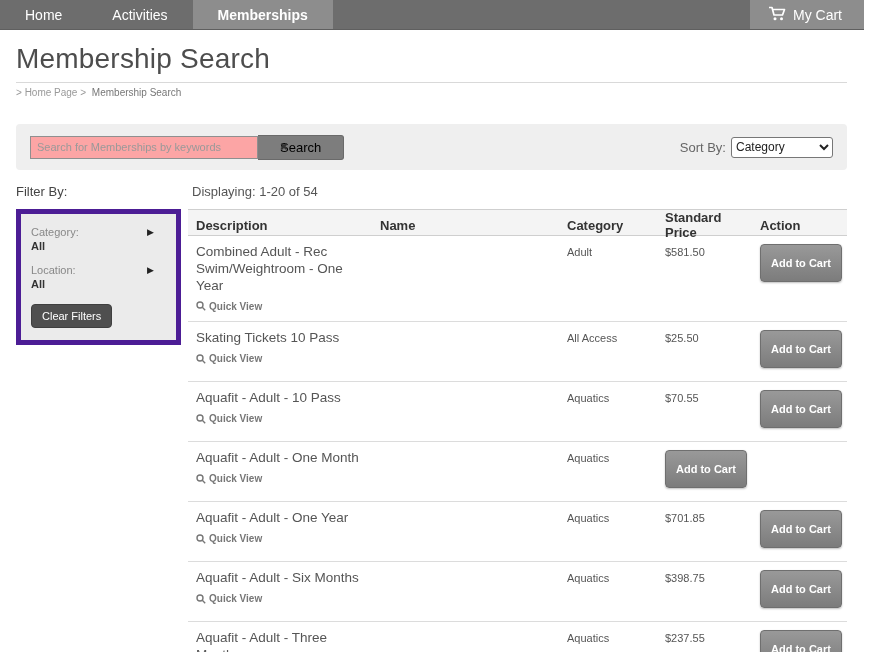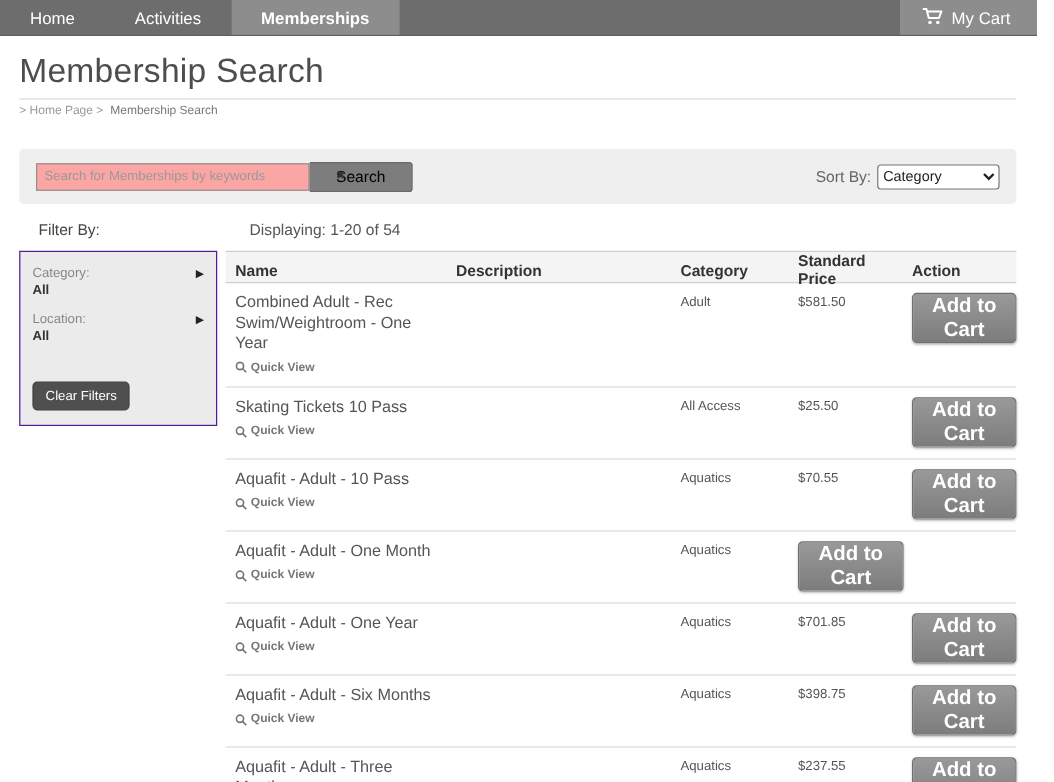--- a/index.html
+++ b/index.html
@@ -102,43 +102,43 @@
     border: 1px solid #777; border-radius: 3px;
     background: #fff;
     font-family: "Liberation Sans", sans-serif;
   }
 
   
   .mid-line {
     margin-top: 14px;
     display: flex;
   }
-  .filter-by-label { width: 172px; font-size: 13px; color: #444; margin-left: 16px; }
+  .filter-by-label { width: 172px; font-size: 13px; color: #444; }
   .displaying { font-size: 13px; color: #555; padding-left: 4px; }
 
   
   .main-cols { display: flex; margin-top: 10px; align-items: flex-start; }
 
   .filter-panel {
     width: 165px;
     background: #ebebeb;
-    border: 1px solid #4c1d95;
-    padding: 12px 10px 12px 10px;
+    border: 5px solid #4c1d95;
+    padding: 12px 22px 12px 10px;
     margin-right: 7px;
   }
   .filter-group { margin-bottom: 12px; }
   .filter-group-head {
     display: flex; justify-content: space-between; align-items: center;
     font-size: 11px; color: #888;
     cursor: pointer;
   }
   .filter-arrow { color: #222; font-size: 9px; }
   .filter-value { font-size: 11px; font-weight: bold; color: #333; margin-top: 2px; }
   .clear-filters-btn {
-    margin-top: 20px;
+    margin-top: 2px;
     background: var(--dark-btn-bg, #4f4f4f);
     color: #fff; font-size: 11px;
     border: 1px solid #3f3f3f; border-radius: 4px;
     padding: 5px 10px;
     font-family: "Liberation Sans", sans-serif;
     cursor: pointer;
   }
 
   
   .results { width: 659px; }
@@ -172,22 +172,22 @@
     cursor: pointer;
   }
   .cell-desc { padding-left: 8px; font-size: 11px; color: #555; }
   .cell-cat, .cell-price { padding-left: 7px; font-size: 11px; color: #555; padding-top: 2px; }
   .cell-action { padding-left: 7px; }
   .add-cart-btn {
     background: linear-gradient(#999999, #7c7c7c);
     border: 1px solid #6f6f6f;
     border-radius: 4px;
     box-shadow: 0 1px 2px rgba(0,0,0,0.25);
-    color: #fff; font-size: 17px; font-weight: bold;
-    padding: 0 10px;
+    color: #fff; font-size: 11px; font-weight: bold;
+    padding: 12px 10px;
     font-family: "Liberation Sans", sans-serif;
     cursor: pointer;
   }
 </style>
 </head>
 <body>
 
 <div class="navbar">
   <div class="nav-item">Home</div>
   <div class="nav-item">Activities</div>
@@ -250,22 +250,22 @@
           <span>Location:</span>
           <span class="filter-arrow">▶</span>
         </div>
         <div class="filter-value">All</div>
       </div>
       <button class="clear-filters-btn">Clear Filters</button>
     </div>
 
     <div class="results">
       <div class="results-grid-row results-header">
+        <div>Description</div>
         <div>Name</div>
-        <div>Description</div>
         <div>Category</div>
         <div>Standard Price</div>
         <div>Action</div>
       </div>
       <div>
   <div class="results-grid-row result-row">
     <div class="cell-name">
       <div class="item-name">Combined Adult - Rec Swim/Weightroom - One Year</div>
       <div class="quick-view">
         <svg width="10" height="10" viewBox="0 0 10 10">

